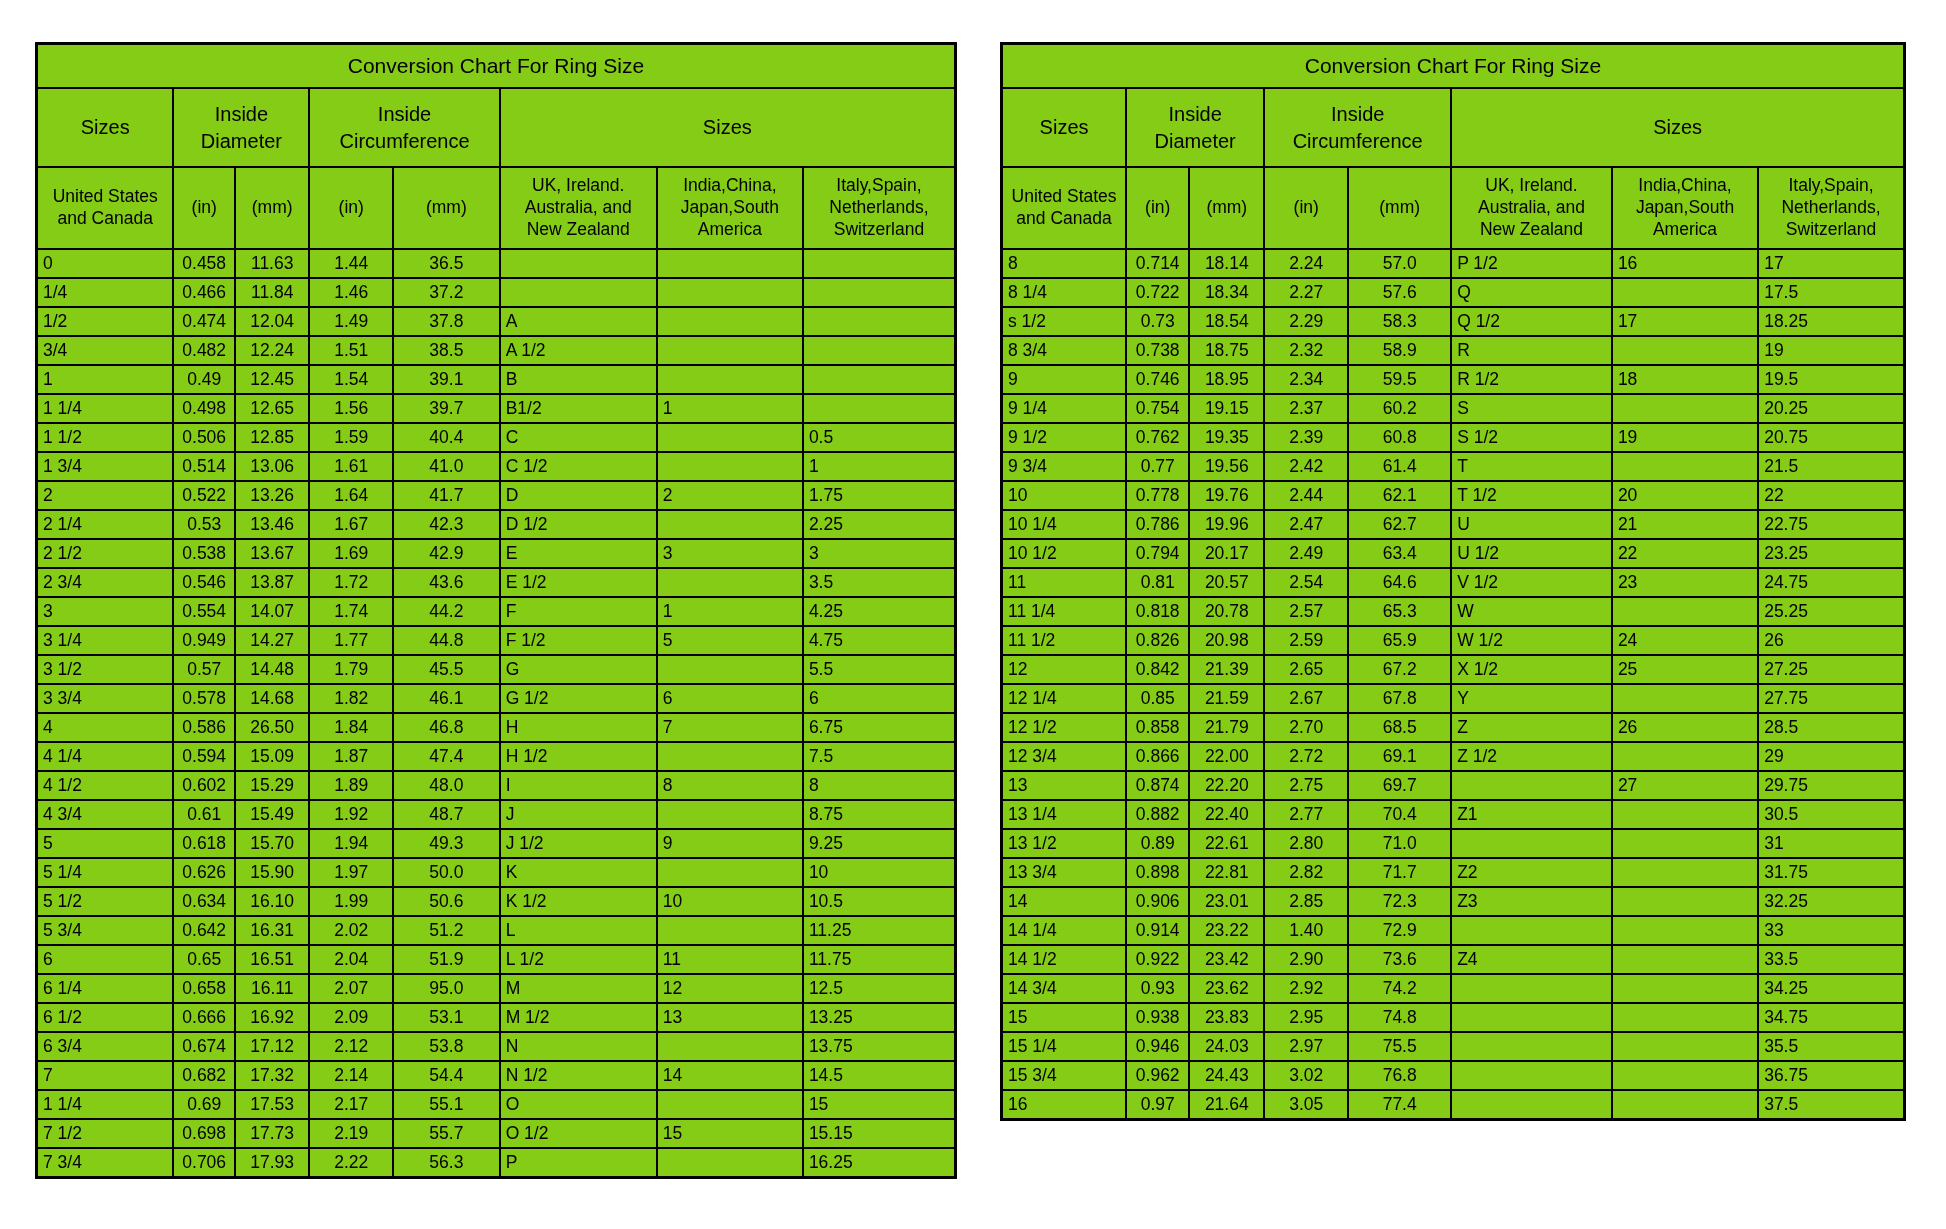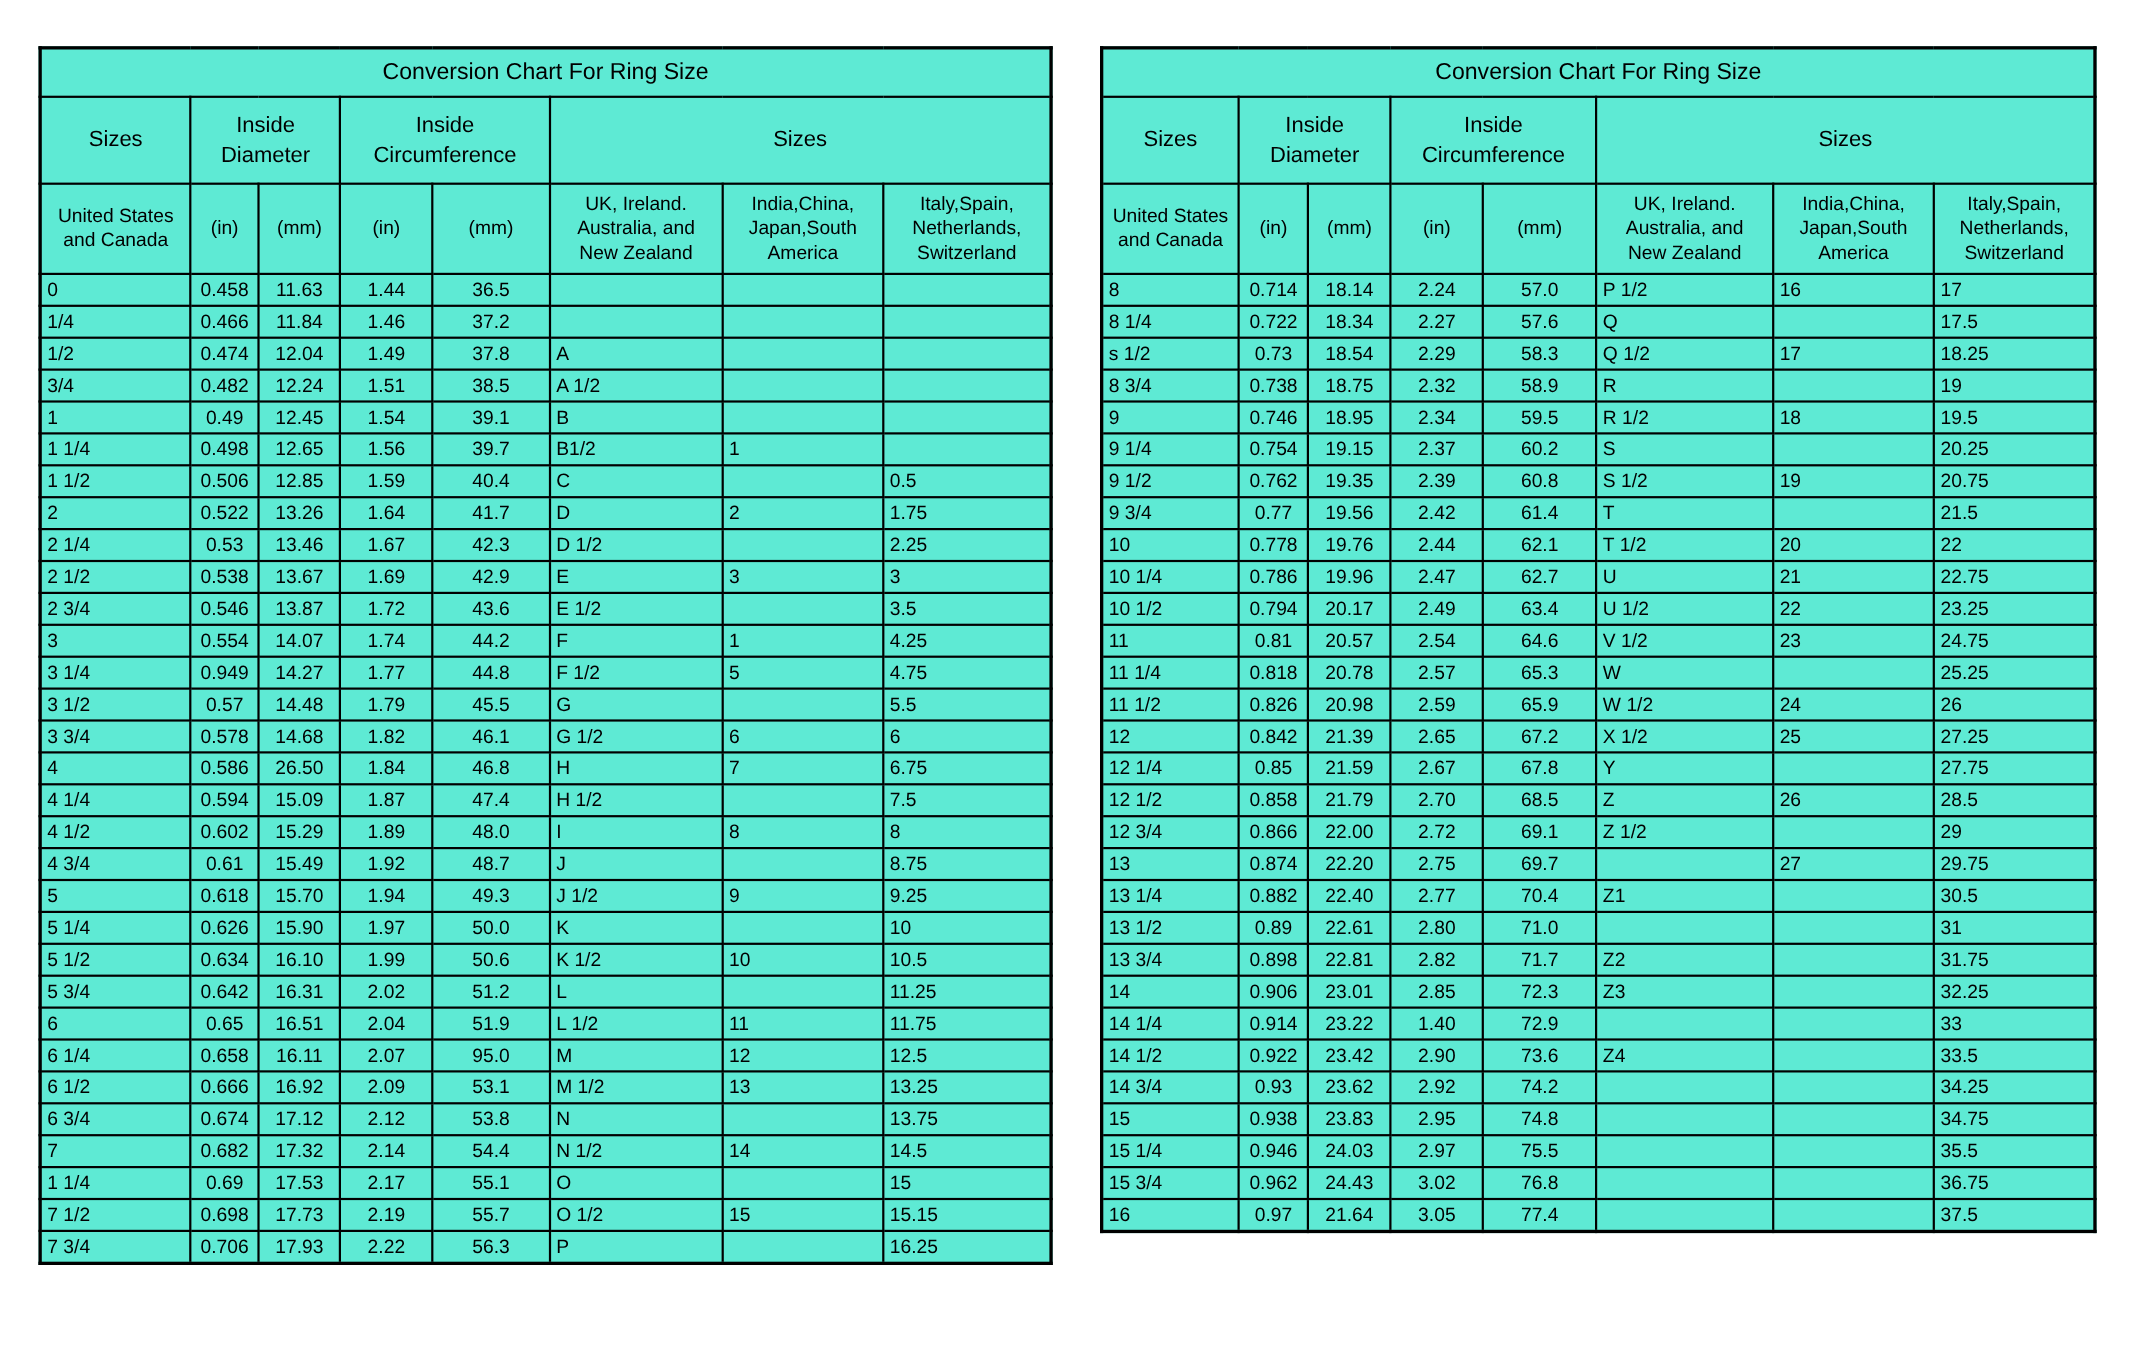--- a/index.html
+++ b/index.html
@@ -12,21 +12,21 @@
     width: 1946px;
     height: 1229px;
     font-family: "Liberation Sans", sans-serif;
     color: #000000;
   }
   table.ring-table {
     position: absolute;
     top: 42px;
     border-collapse: collapse;
     table-layout: fixed;
-    background: #5eead4;
+    background: #84cc16;
     border: 3px solid #000000;
   }
   #table-left  { left: 35px;  width: 922px; }
   #table-right { left: 1000px; width: 906px; }
   .ring-table th, .ring-table td {
     border: 2px solid #000000;
     font-weight: 400;
     overflow: hidden;
   }
   .ring-table th.title-cell {
@@ -162,20 +162,30 @@
         <td class="txt">1 1/2</td>
         <td class="num">0.506</td>
         <td class="num">12.85</td>
         <td class="num">1.59</td>
         <td class="num">40.4</td>
         <td class="txt">C</td>
         <td class="txt"></td>
         <td class="txt">0.5</td>
       </tr>
       <tr>
+        <td class="txt">1 3/4</td>
+        <td class="num">0.514</td>
+        <td class="num">13.06</td>
+        <td class="num">1.61</td>
+        <td class="num">41.0</td>
+        <td class="txt">C 1/2</td>
+        <td class="txt"></td>
+        <td class="txt">1</td>
+      </tr>
+      <tr>
         <td class="txt">2</td>
         <td class="num">0.522</td>
         <td class="num">13.26</td>
         <td class="num">1.64</td>
         <td class="num">41.7</td>
         <td class="txt">D</td>
         <td class="txt">2</td>
         <td class="txt">1.75</td>
       </tr>
       <tr>

